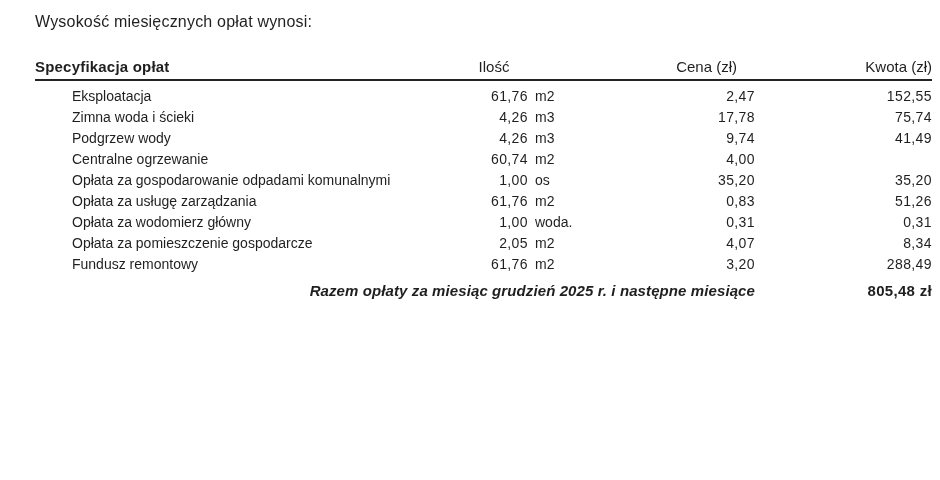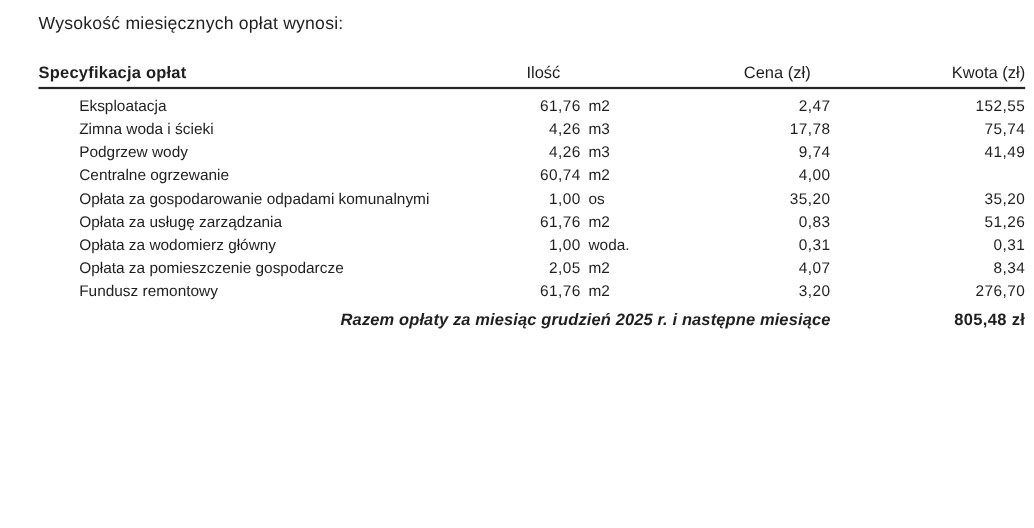--- a/index.html
+++ b/index.html
@@ -162,21 +162,21 @@
     <span class="cell c-unit">m2</span>
     <span class="cell c-price">4,07</span>
     <span class="cell c-amount">8,34</span>
   </div>
 
   <div class="trow">
     <span class="cell c-name">Fundusz remontowy</span>
     <span class="cell c-qty">61,76</span>
     <span class="cell c-unit">m2</span>
     <span class="cell c-price">3,20</span>
-    <span class="cell c-amount">276,70</span>
+    <span class="cell c-amount">288,49</span>
   </div>
 </div>
 
     <footer class="trow total-row">
       <span class="cell t-label">Razem opłaty za miesiąc grudzień 2025 r. i następne miesiące</span>
       <span class="cell t-amount">805,48 zł</span>
     </footer>
 
   </section>
 </div>

